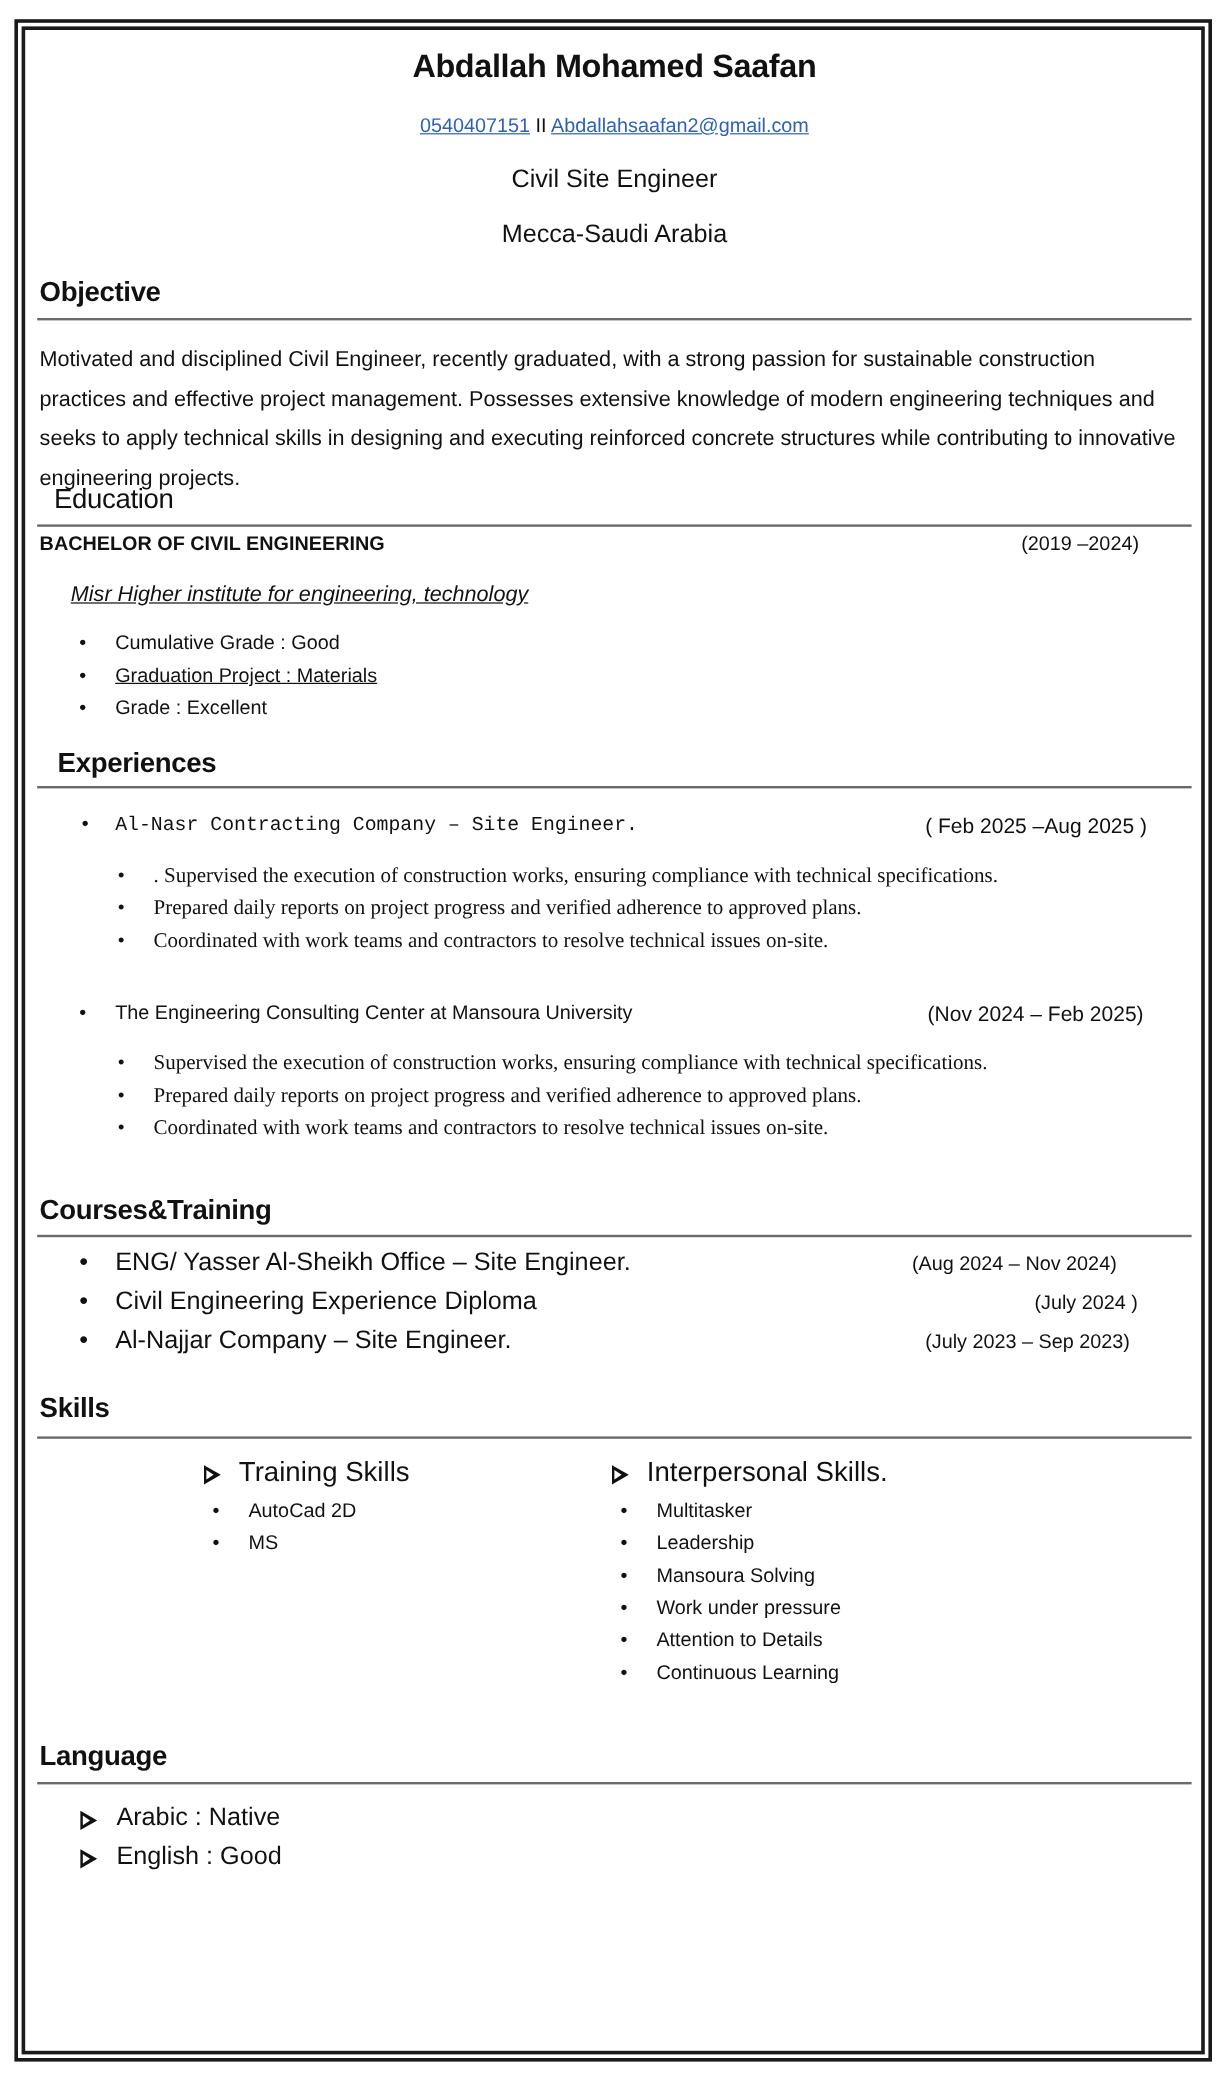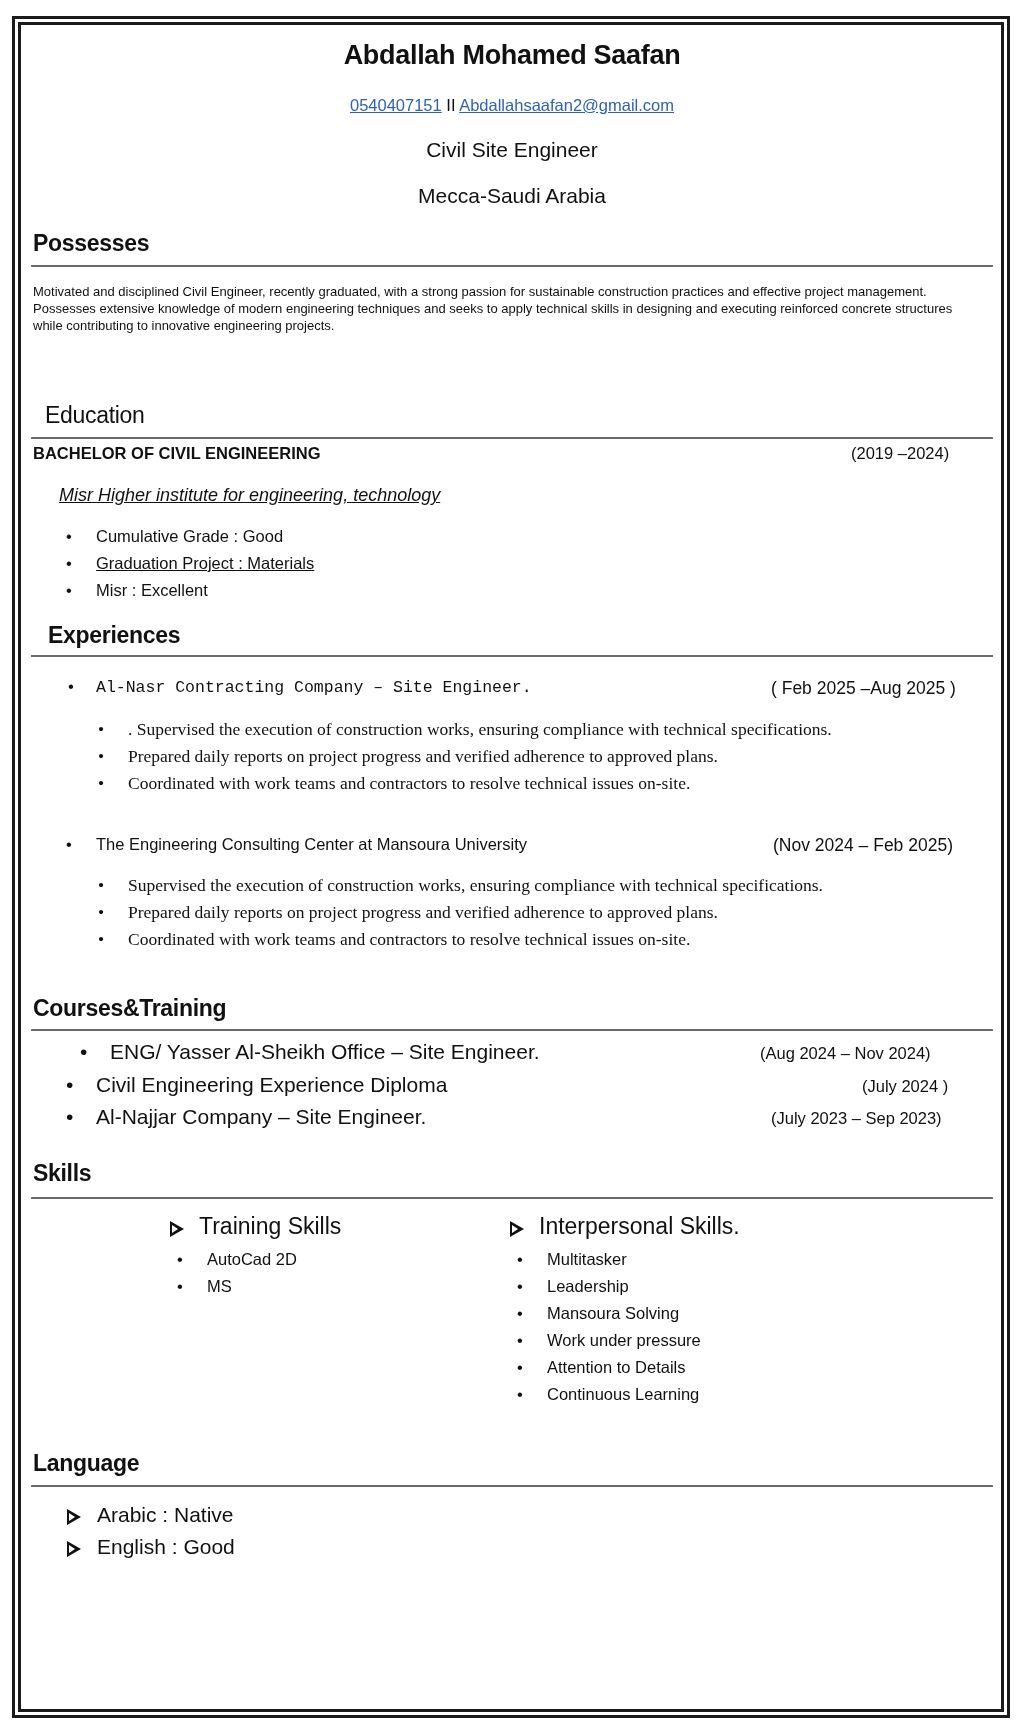--- a/index.html
+++ b/index.html
@@ -9,21 +9,21 @@
   .abs { position: absolute; white-space: nowrap; }
   .name { left: 0; width: 1024px; text-align: center; top: 40px; font-size: 27px; font-weight: bold; letter-spacing: -0.3px; }
   .contact { left: 0; width: 1024px; text-align: center; top: 96px; font-size: 16.5px; }
   .contact a { color: #2e62b5; text-decoration: underline; }
   .contact .sep { color: #111; }
   .role { left: 0; width: 1024px; text-align: center; top: 138px; font-size: 21px; }
   .loc { left: 0; width: 1024px; text-align: center; top: 184px; font-size: 21px; }
   .h2 { font-size: 23px; font-weight: bold; letter-spacing: -0.3px; }
   .h2.light { font-weight: normal; }
   .rule { position: absolute; left: 31px; width: 962px; height: 2px; background: #6a6a6a; }
-  .para { left: 33px; width: 950px; top: 283px; font-size: 13px; line-height: 17px; white-space: normal; }
+  .para { left: 33px; width: 950px; top: 283px; font-size: 18px; line-height: 33px; white-space: normal; }
   .b { font-weight: bold; }
   .it { font-style: italic; }
   .bul { font-size: 16.5px; }
   .bul::before { content: "\2022"; position: absolute; left: -30px; }
   .serif { font-family: "Liberation Serif", serif; font-size: 17.5px; }
   .big { font-size: 21px; }
   .arrow { position: absolute; width: 0; height: 0; border-top: 8px solid transparent; border-bottom: 8px solid transparent; border-left: 14px solid #111; }
   .arrow::after { content: ""; position: absolute; left: -12px; top: -4px; border-top: 4px solid transparent; border-bottom: 4px solid transparent; border-left: 6px solid #fff; }
 </style>
 </head>
@@ -34,51 +34,51 @@
 
 <div class="abs name">Abdallah Mohamed Saafan</div>
 <div class="abs contact">
   <a>0540407151</a>
   <span class="sep">II</span>
   <a> Abdallahsaafan2@gmail.com</a>
 </div>
 <div class="abs role">Civil Site Engineer</div>
 <div class="abs loc">Mecca-Saudi Arabia</div>
 
-<div class="abs h2" style="left:33px; top:230px;">Possesses</div>
+<div class="abs h2" style="left:33px; top:230px;">Objective</div>
 <div class="rule" style="top:265px;"></div>
 <div class="abs para">Motivated and disciplined Civil Engineer, recently graduated, with a strong passion for sustainable construction practices and effective project management. Possesses extensive knowledge of modern engineering techniques and seeks to apply technical skills in designing and executing reinforced concrete structures while contributing to innovative engineering projects.</div>
 
 <div class="abs h2 light" style="left:45px; top:402px;">Education</div>
 <div class="rule" style="top:437px;"></div>
 <div class="abs b" style="left:33px; top:444px; font-size:16.5px;">BACHELOR OF CIVIL ENGINEERING</div>
 <div class="abs" style="left:851px; top:444px; font-size:16.5px;">(2019 –2024)</div>
 <div class="abs it" style="left:59px; top:485px; font-size:18px;text-decoration:underline;">Misr Higher institute for engineering, technology</div>
 <div class="abs bul" style="left:96px; top:527px;">Cumulative Grade : Good</div>
 <div class="abs bul" style="left:96px; top:554px;text-decoration:underline;">Graduation Project : Materials</div>
-<div class="abs bul" style="left:96px; top:581px;">Misr : Excellent</div>
+<div class="abs bul" style="left:96px; top:581px;">Grade : Excellent</div>
 
 <div class="abs h2" style="left:48px; top:622px;">Experiences</div>
 <div class="rule" style="top:655px;"></div>
 
 <div class="abs bul" style="left:96px; top:678px;font-family:Liberation Mono, monospace;">Al-Nasr Contracting Company – Site Engineer.</div>
 <div class="abs" style="left:771px; top:678px; font-size:17.5px;">( Feb 2025 –Aug 2025 )</div>
 <div class="abs bul serif" style="left:128px; top:719px;">. Supervised the execution of construction works, ensuring compliance with technical specifications.</div>
 <div class="abs bul serif" style="left:128px; top:746px;">Prepared daily reports on project progress and verified adherence to approved plans.</div>
 <div class="abs bul serif" style="left:128px; top:773px;">Coordinated with work teams and contractors to resolve technical   issues on-site.</div>
 
 <div class="abs bul" style="left:96px; top:835px;">The Engineering Consulting Center at Mansoura University</div>
 <div class="abs" style="left:773px; top:835px; font-size:17.5px;">(Nov 2024 – Feb 2025)</div>
 <div class="abs bul serif" style="left:128px; top:875px;">Supervised the execution of construction works, ensuring compliance with technical specifications.</div>
 <div class="abs bul serif" style="left:128px; top:902px;">Prepared daily reports on project progress and verified adherence to approved plans.</div>
 <div class="abs bul serif" style="left:128px; top:929px;">Coordinated with work teams and contractors to resolve technical   issues on-site.</div>
 
 <div class="abs h2" style="left:33px; top:995px;">Courses&amp;Training</div>
 <div class="rule" style="top:1029px;"></div>
-<div class="abs bul big" style="left:96px; top:1040px;margin-left:14px;">ENG/ Yasser Al-Sheikh Office – Site Engineer.</div>
+<div class="abs bul big" style="left:96px; top:1040px;">ENG/ Yasser Al-Sheikh Office – Site Engineer.</div>
 <div class="abs" style="left:760px; top:1044px; font-size:16.5px;">(Aug 2024 – Nov 2024)</div>
 <div class="abs bul big" style="left:96px; top:1073px;">Civil Engineering Experience Diploma</div>
 <div class="abs" style="left:862px; top:1077px; font-size:16.5px;">(July 2024 )</div>
 <div class="abs bul big" style="left:96px; top:1105px;">Al-Najjar Company – Site Engineer.</div>
 <div class="abs" style="left:771px; top:1109px; font-size:16.5px;">(July 2023 – Sep 2023)</div>
 
 <div class="abs h2" style="left:33px; top:1160px;">Skills</div>
 <div class="rule" style="top:1197px;"></div>
 
 <div class="arrow" style="left:170px; top:1221px;"></div>

